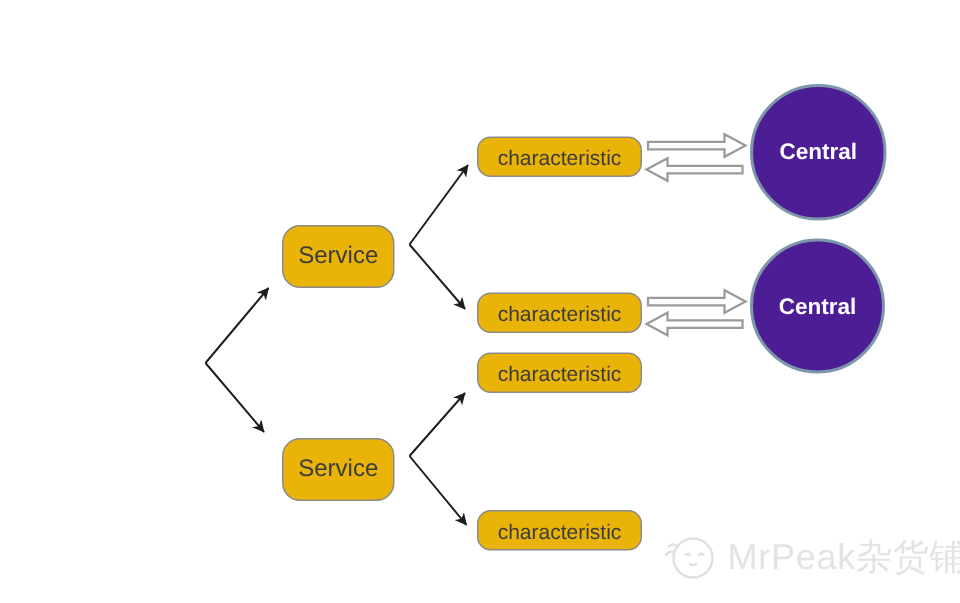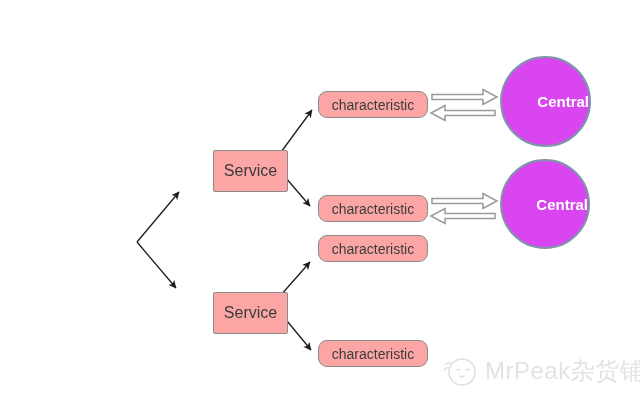--- a/index.html
+++ b/index.html
@@ -15,52 +15,50 @@
     position: absolute;
     left: 0; top: 0;
     width: 640px; height: 402px;
   }
   .node {
     position: absolute;
     display: flex;
     align-items: center;
     justify-content: center;
     box-sizing: border-box;
-    background: #fca5a5;
+    background: #eab308;
   }
   .circle {
     border-radius: 50%;
     color: #ffffff;
     font-weight: bold;
     text-align: center;
   }
   .peripheral {
     left: 42px; top: 197px; width: 92px; height: 92px;
     background: #ED8D33;
     border: 2px solid #a8927a;
     font-size: 14px;
     letter-spacing: 0.2px;
   }
   .central {
-    background: #d946ef;
+    background: #4c1d95;
     border: 2px solid #7d96aa;
     font-size: 15px;
-    justify-content: flex-end;
   }
   .central-1 { left: 500px; top: 56px;  width: 91px; height: 91px; }
   .central-2 { left: 500px; top: 159px; width: 90px; height: 90px; }
   .rect {
     border: 1.5px solid #8b8b8b;
     color: #3c3c3c;
   }
   .service {
     left: 188px; width: 75px; height: 42px;
-    border-radius: 2px;
+    border-radius: 12px;
     font-size: 16px;
-    margin-left: 25px;
   }
   .service-1 { top: 150px; }
   .service-2 { top: 292px; }
   .charbox {
     left: 318px; width: 110px; height: 27px;
     border-radius: 9px;
     font-size: 14px;
   }
   .char-1 { top: 91px; }
   .char-2 { top: 195px; }

